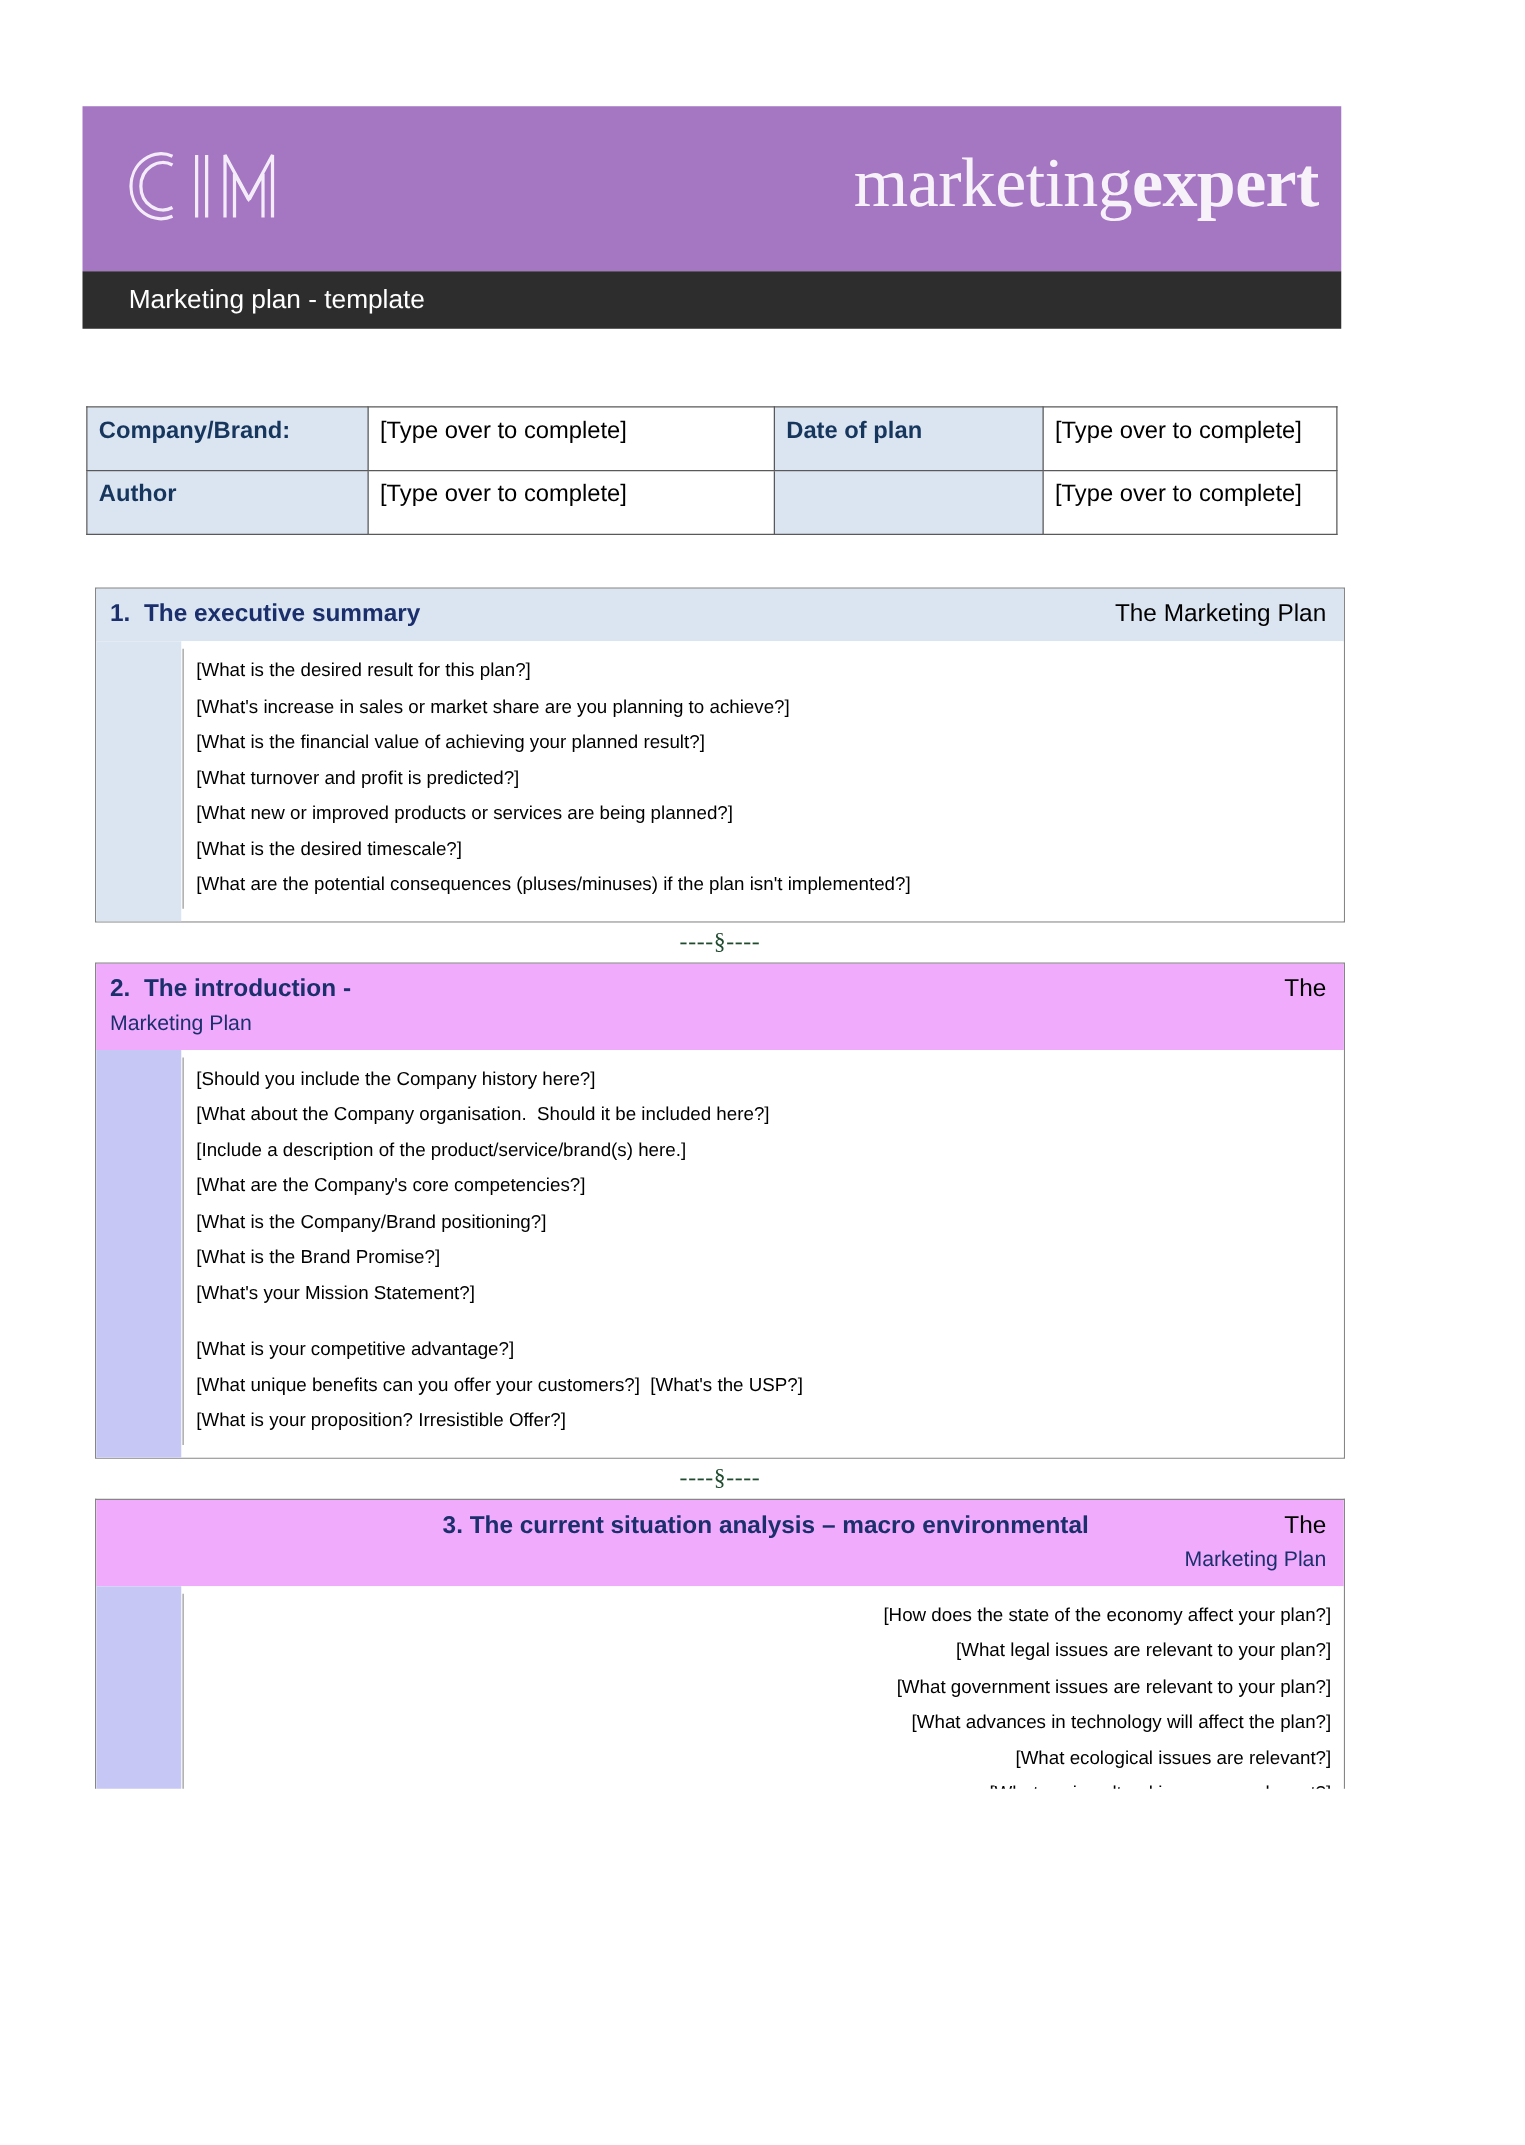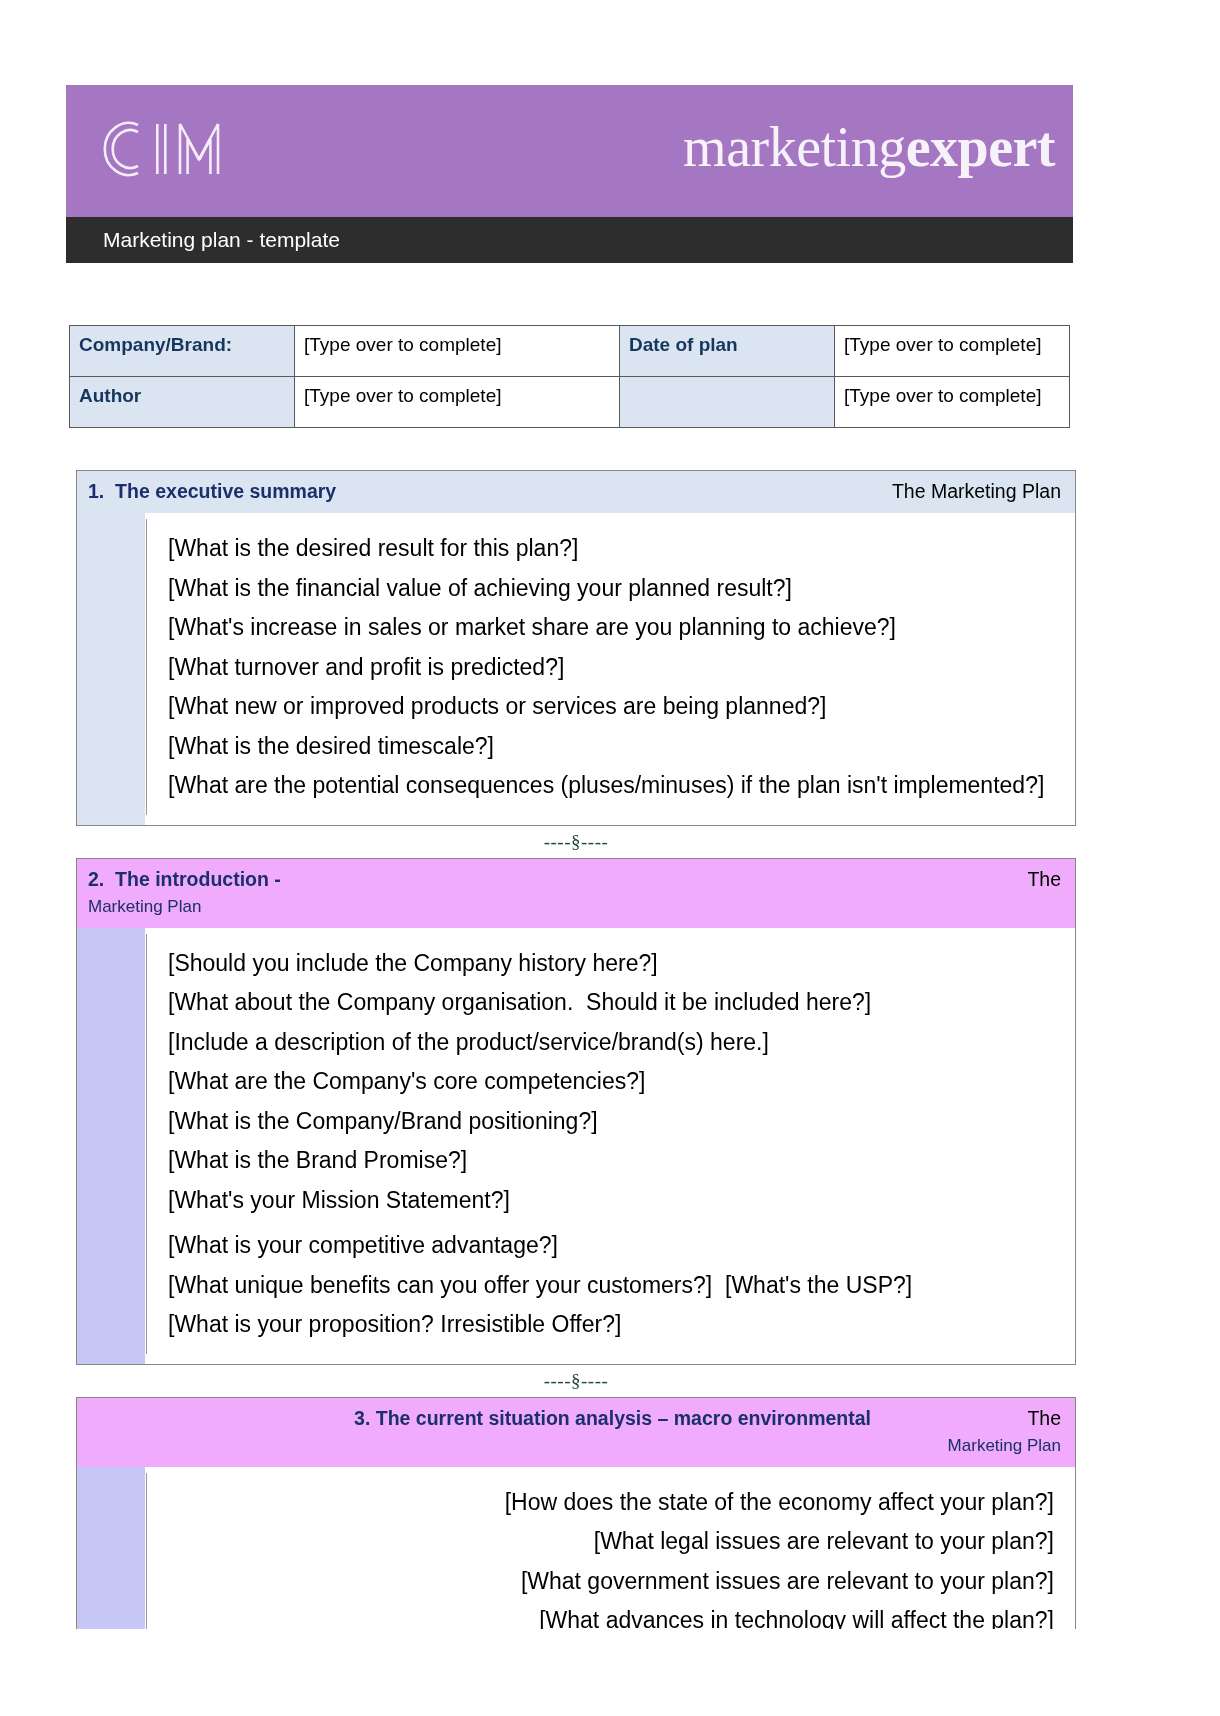--- a/index.html
+++ b/index.html
@@ -173,22 +173,22 @@
     width: 68px;
   }
   .sec-body .lines {
     position: relative;
     margin-left: 69px;
     border-left: 1px solid #9a9a9a;
     padding: 4px 0 4px 10px;
     min-height: 10px;
   }
   .sec-body p {
-    margin: 11px;
-    font-size: 23px;
+    margin: 0;
+    font-size: 15px;
     line-height: 28.5px;
     color: #000000;
     white-space: pre;
   }
   .sec-body p.gap {
     margin-top: 17px;
   }
 
   
   .theme-blue   .sec-head { background: #dbe5f1; }
@@ -264,22 +264,22 @@
 
     <div class="section theme-blue">
       <div class="sec-head">
         <span class="hl"><span>1.</span>&nbsp;&nbsp;<span>The executive summary</span></span>
         <span class="hright">The Marketing Plan</span>
       </div>
       <div class="sec-body">
         <div class="gutter"></div>
         <div class="lines">
           <p>[What is the desired result for this plan?]</p>
+          <p>[What's increase in sales or market share are you planning to achieve?]</p>
           <p>[What is the financial value of achieving your planned result?]</p>
-          <p>[What's increase in sales or market share are you planning to achieve?]</p>
           <p>[What turnover and profit is predicted?]</p>
           <p>[What new or improved products or services are being planned?]</p>
           <p>[What is the desired timescale?]</p>
           <p>[What are the potential consequences (pluses/minuses) if the plan isn't implemented?]</p>
         </div>
       </div>
     </div>
 
     <div class="sep">----§----</div>
 

